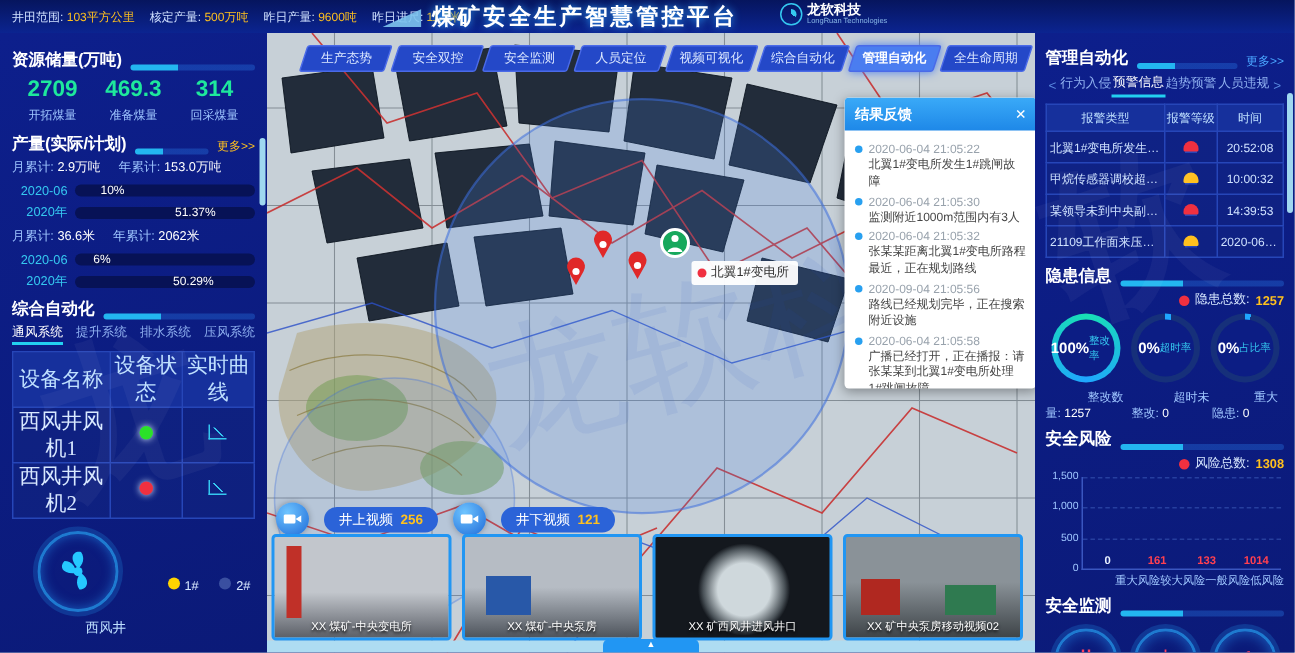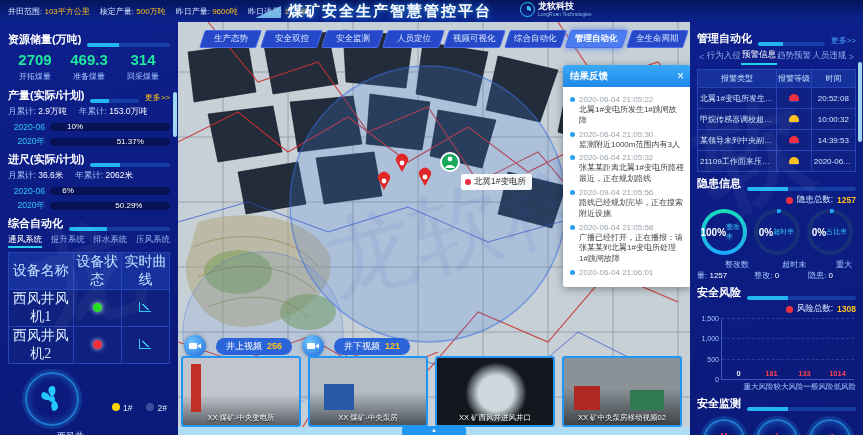--- a/index.html
+++ b/index.html
@@ -129,21 +129,21 @@
   .mtab { flex:1; height:18px; background:#2448c8; transform:skewX(-18deg); border:1px solid #4a6ae8;
     display:flex; align-items:center; justify-content:center; cursor:pointer; border-radius:2px; }
   .mtab span { transform:skewX(18deg); font-size:8.5px; color:#dce8ff; white-space:nowrap; }
   .mtab.active { background:#4a7df0; box-shadow:0 0 6px #4a7df0; }
   .mtab.active span { color:#fff; font-weight:bold; }
 
   .map-label { position:absolute; left:283px; top:152px; background:rgba(255,255,255,.95); color:#333;
     font-size:8.5px; padding:2px 6px 2px 4px; border-radius:2px; display:flex; align-items:center; gap:3px; z-index:11; }
 
   
-  .popup { position:absolute; left:385px; top:43px; width:128px; height:222px; background:#fff;
+  .popup { position:absolute; left:385px; top:43px; width:128px; height:194px; background:#fff;
     border-radius:3px; box-shadow:0 2px 8px rgba(0,0,0,.35); z-index:13; overflow:hidden; }
   .popup-head { height:22px; background:linear-gradient(180deg,#3aaaf8,#1e88e8); display:flex;
     align-items:center; justify-content:space-between; padding:0 7px; }
   .popup-title { font-size:9.5px; color:#fff; font-weight:bold; }
   .popup-close { color:#fff; font-size:12px; cursor:pointer; line-height:1; }
   .popup-body { padding:5px 7px; }
   .fb-time { display:flex; align-items:center; gap:4px; font-size:8px; color:#98a2ac; margin-top:3px; }
   .fb-dot { width:5px; height:5px; border-radius:50%; background:#28a0f0; flex:none; }
   .fb-text { font-size:8px; color:#444; line-height:1.35; margin:1px 0 2px 9px; }
 
@@ -236,24 +236,20 @@
     </span>
   </div>
   <div class="pbar-row">
     <span class="pbar-lbl">2020年</span>
     <span class="pbar-track">
       <span class="pbar-fill" style="width: 51.37%;"></span>
       <span class="pbar-pct" style="left: 51.37%;">51.37%</span>
     </span>
   </div>
 
-  <div class="sec-head">
-    <span class="sec-title">进尺(实际/计划)</span>
-    <span class="sec-deco"></span>
-  </div>
   <div class="stat-line">
     <span><span class="lbl">月累计:</span> <span class="val">36.6米</span></span>
     <span><span class="lbl">年累计:</span> <span class="val">2062米</span></span>
   </div>
   <div class="pbar-row">
     <span class="pbar-lbl">2020-06</span>
     <span class="pbar-track">
       <span class="pbar-fill" style="width: 6%;"></span>
       <span class="pbar-pct" style="left: 6%;">6%</span>
     </span>

